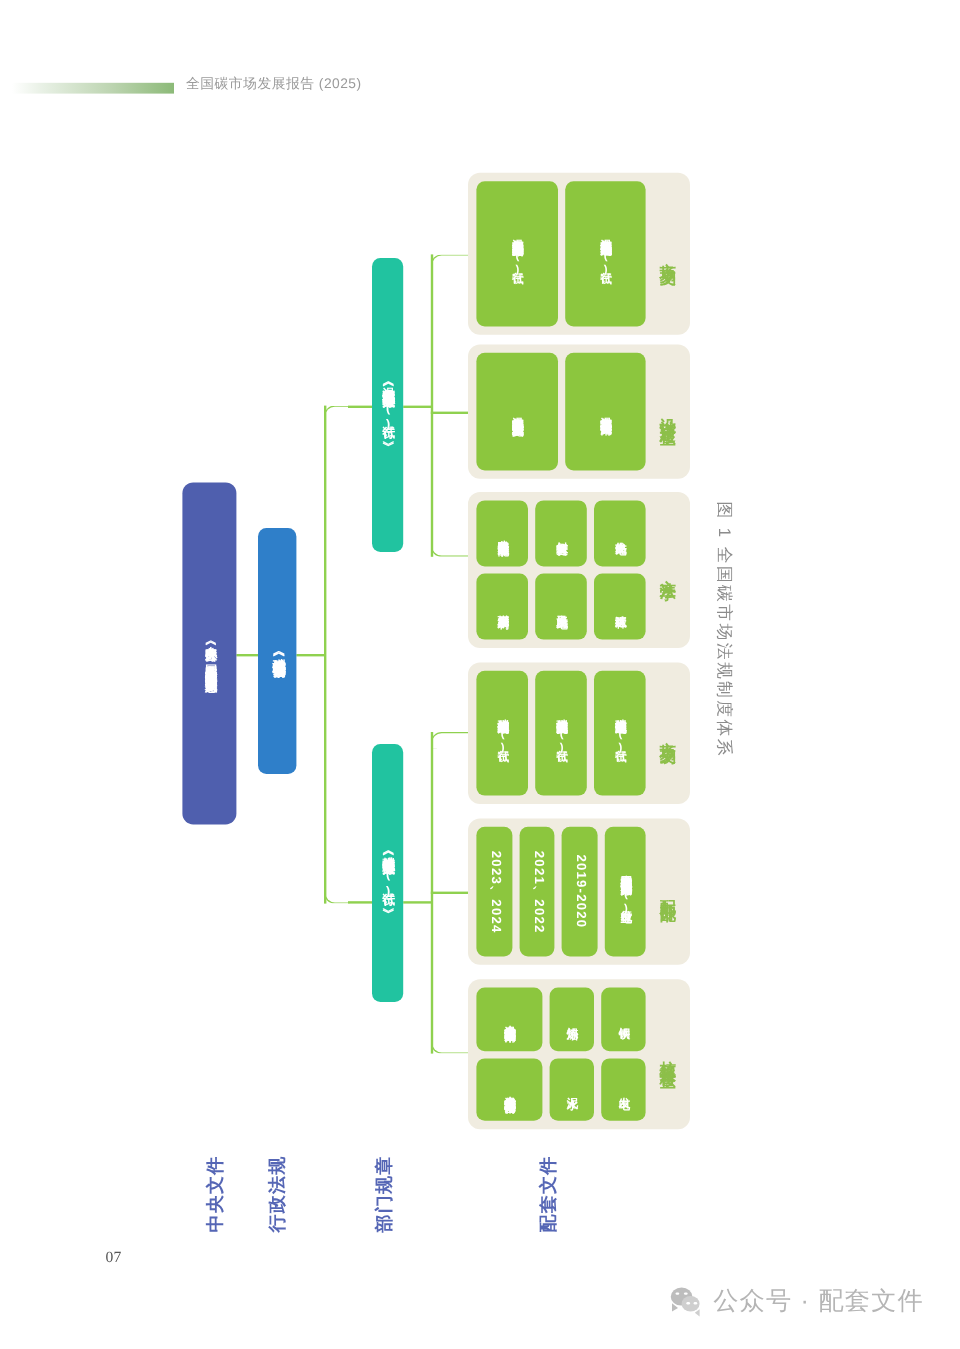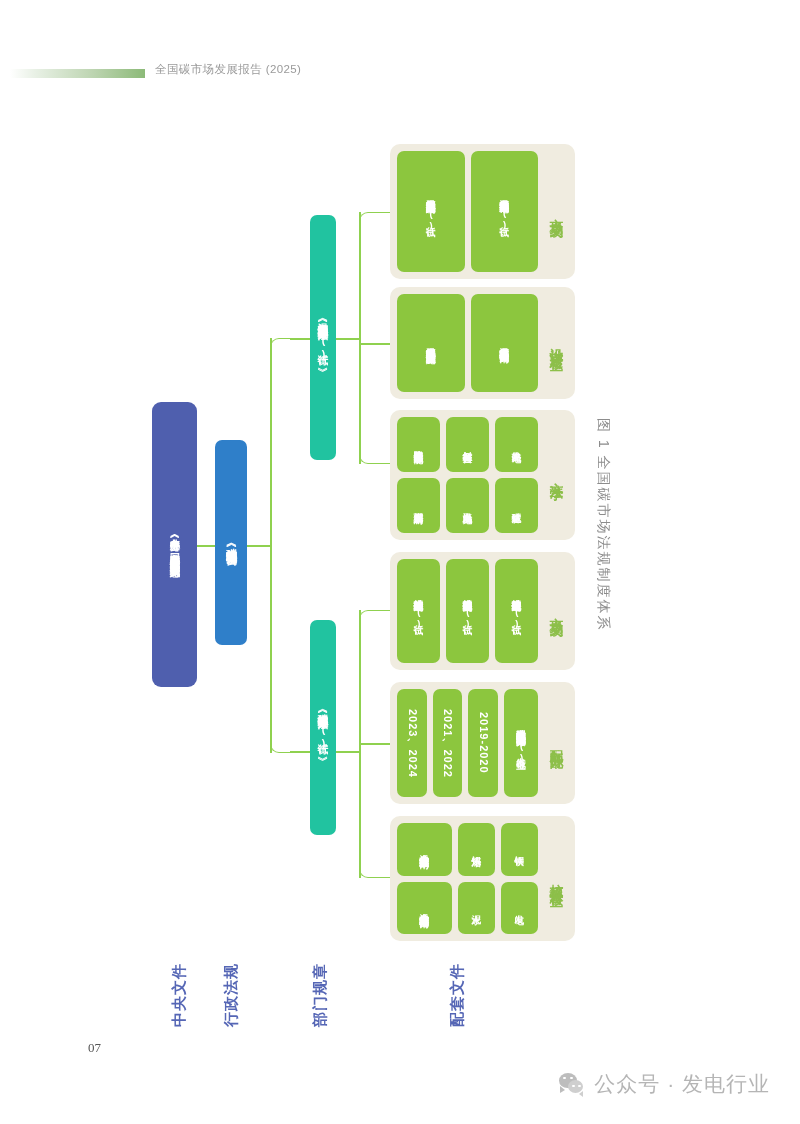--- a/index.html
+++ b/index.html
@@ -267,16 +267,16 @@
     <span class="wm-icon">
       <span class="b1"></span>
         <span class="t1"></span>
       <span class="b2"></span>
         <span class="t2"></span>
       <i style="left:4px; top:5px;"></i>
         <i style="left:11px; top:5px;"></i>
       <i style="left:13px; top:13px;"></i>
         <i style="left:19px; top:13px;"></i>
     </span>
-    <span>公众号 · 发电行业</span>
+    <span>公众号 · 配套文件</span>
   </div>
 
 </div>
 
 </body></html>

